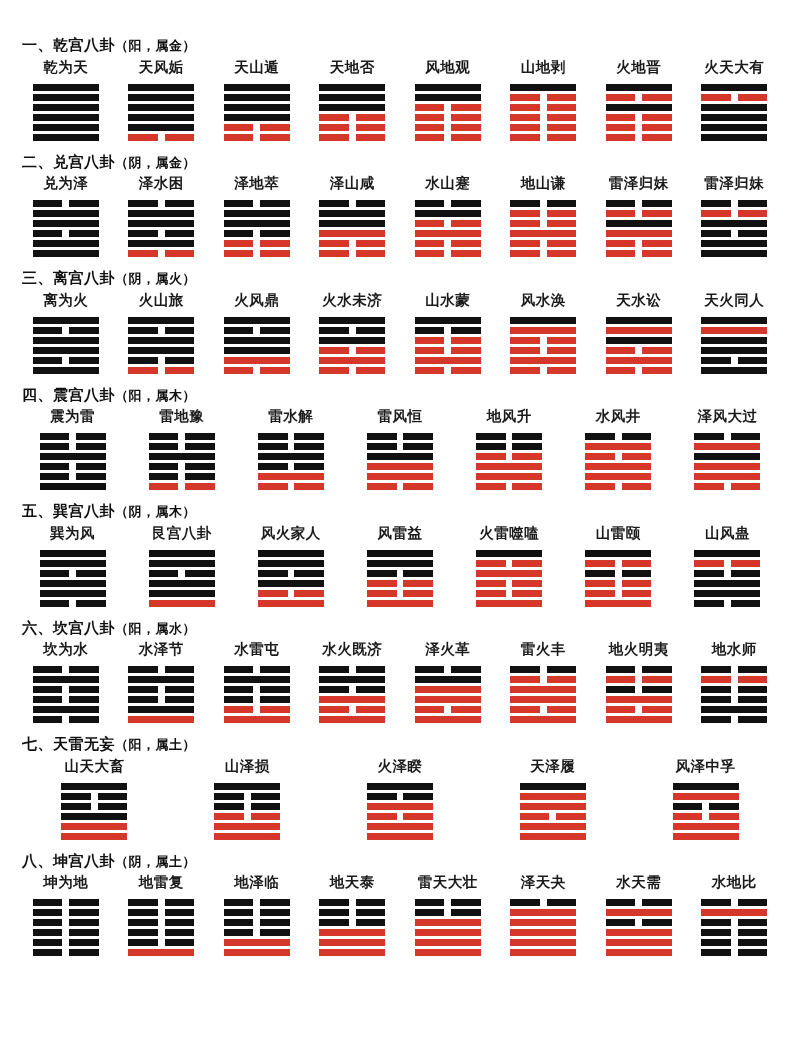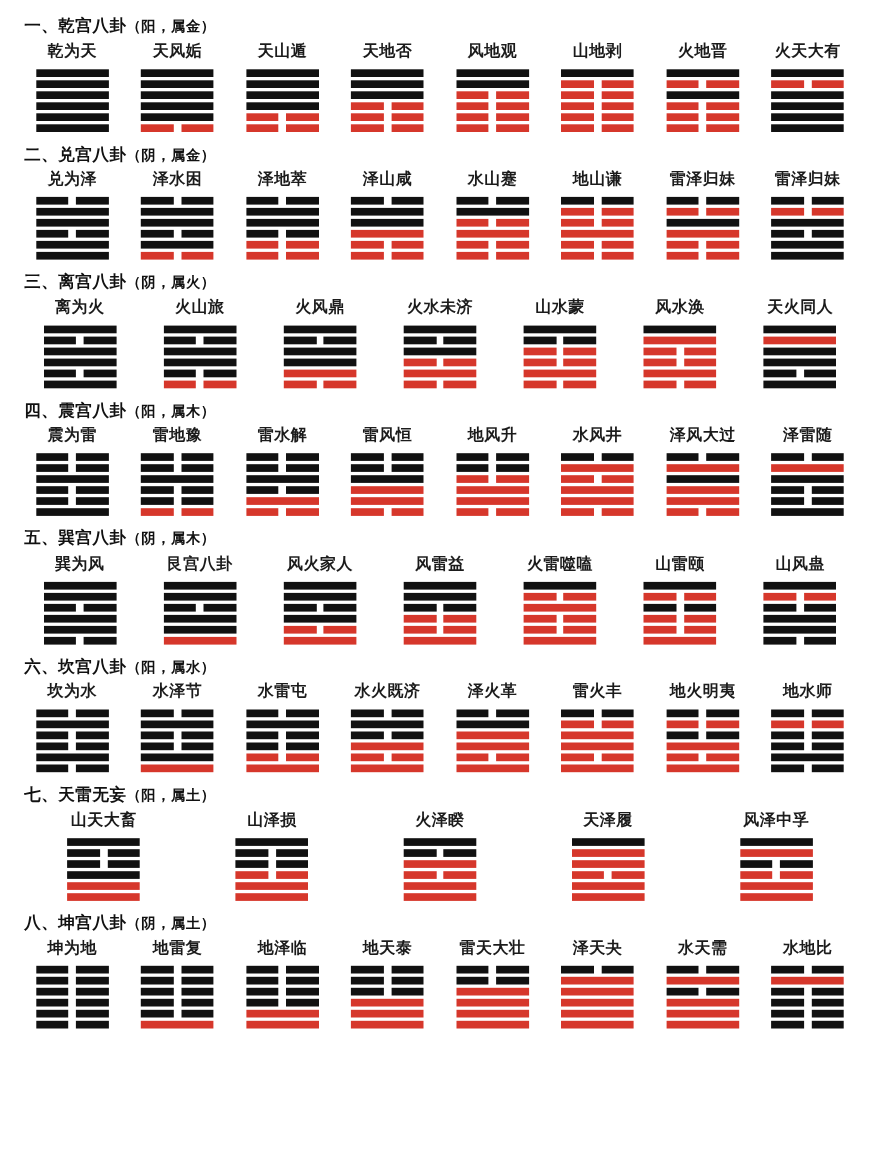--- a/index.html
+++ b/index.html
@@ -5,20 +5,21 @@
   html,body{margin:0;padding:0;background:#ffffff;}
   body{
     width:800px;
     font-family:"Liberation Serif","DejaVu Serif",serif;
     color:#111;
   }
   .page{
     width:800px;
     box-sizing:border-box;
     padding:14px 18px 10px 18px;
+    margin-top:21px;
   }
   .palace{
     margin-bottom:4px;
   }
   .palace-title{
     font-size:15px;
     font-weight:700;
     letter-spacing:0.5px;
     color:#111;
     margin:2px 0 4px 4px;
@@ -652,20 +653,45 @@
               </div>
               <div class="line yang red">
                 <div class="seg"></div>
               </div>
               <div class="line yang">
                 <div class="seg"></div>
               </div>
             </div>
           </div>
           <div class="cell">
+            <div class="hex-name">天水讼</div>
+            <div class="hexagram">
+              <div class="line yin red">
+                <div class="seg"></div>
+                <div class="seg"></div>
+              </div>
+              <div class="line yang red">
+                <div class="seg"></div>
+              </div>
+              <div class="line yin red">
+                <div class="seg"></div>
+                <div class="seg"></div>
+              </div>
+              <div class="line yang">
+                <div class="seg"></div>
+              </div>
+              <div class="line yang red">
+                <div class="seg"></div>
+              </div>
+              <div class="line yang">
+                <div class="seg"></div>
+              </div>
+            </div>
+          </div>
+          <div class="cell">
             <div class="hex-name">天火同人</div>
             <div class="hexagram">
               <div class="line yang">
                 <div class="seg"></div>
               </div>
               <div class="line yin">
                 <div class="seg"></div>
                 <div class="seg"></div>
               </div>
               <div class="line yang">
@@ -852,46 +878,20 @@
             <div class="hex-name">泽风大过</div>
             <div class="hexagram">
               <div class="line yin red">
                 <div class="seg"></div>
                 <div class="seg"></div>
               </div>
               <div class="line yang red">
                 <div class="seg"></div>
               </div>
               <div class="line yang red">
-                <div class="seg"></div>
-              </div>
-              <div class="line yang">
-                <div class="seg"></div>
-              </div>
-              <div class="line yang red">
-                <div class="seg"></div>
-              </div>
-              <div class="line yin">
-                <div class="seg"></div>
-                <div class="seg"></div>
-              </div>
-            </div>
-          </div>
-          <div class="cell">
-            <div class="hex-name">泽雷随</div>
-            <div class="hexagram">
-              <div class="line yang">
-                <div class="seg"></div>
-              </div>
-              <div class="line yin">
-                <div class="seg"></div>
-                <div class="seg"></div>
-              </div>
-              <div class="line yin">
-                <div class="seg"></div>
                 <div class="seg"></div>
               </div>
               <div class="line yang">
                 <div class="seg"></div>
               </div>
               <div class="line yang red">
                 <div class="seg"></div>
               </div>
               <div class="line yin">
                 <div class="seg"></div>

